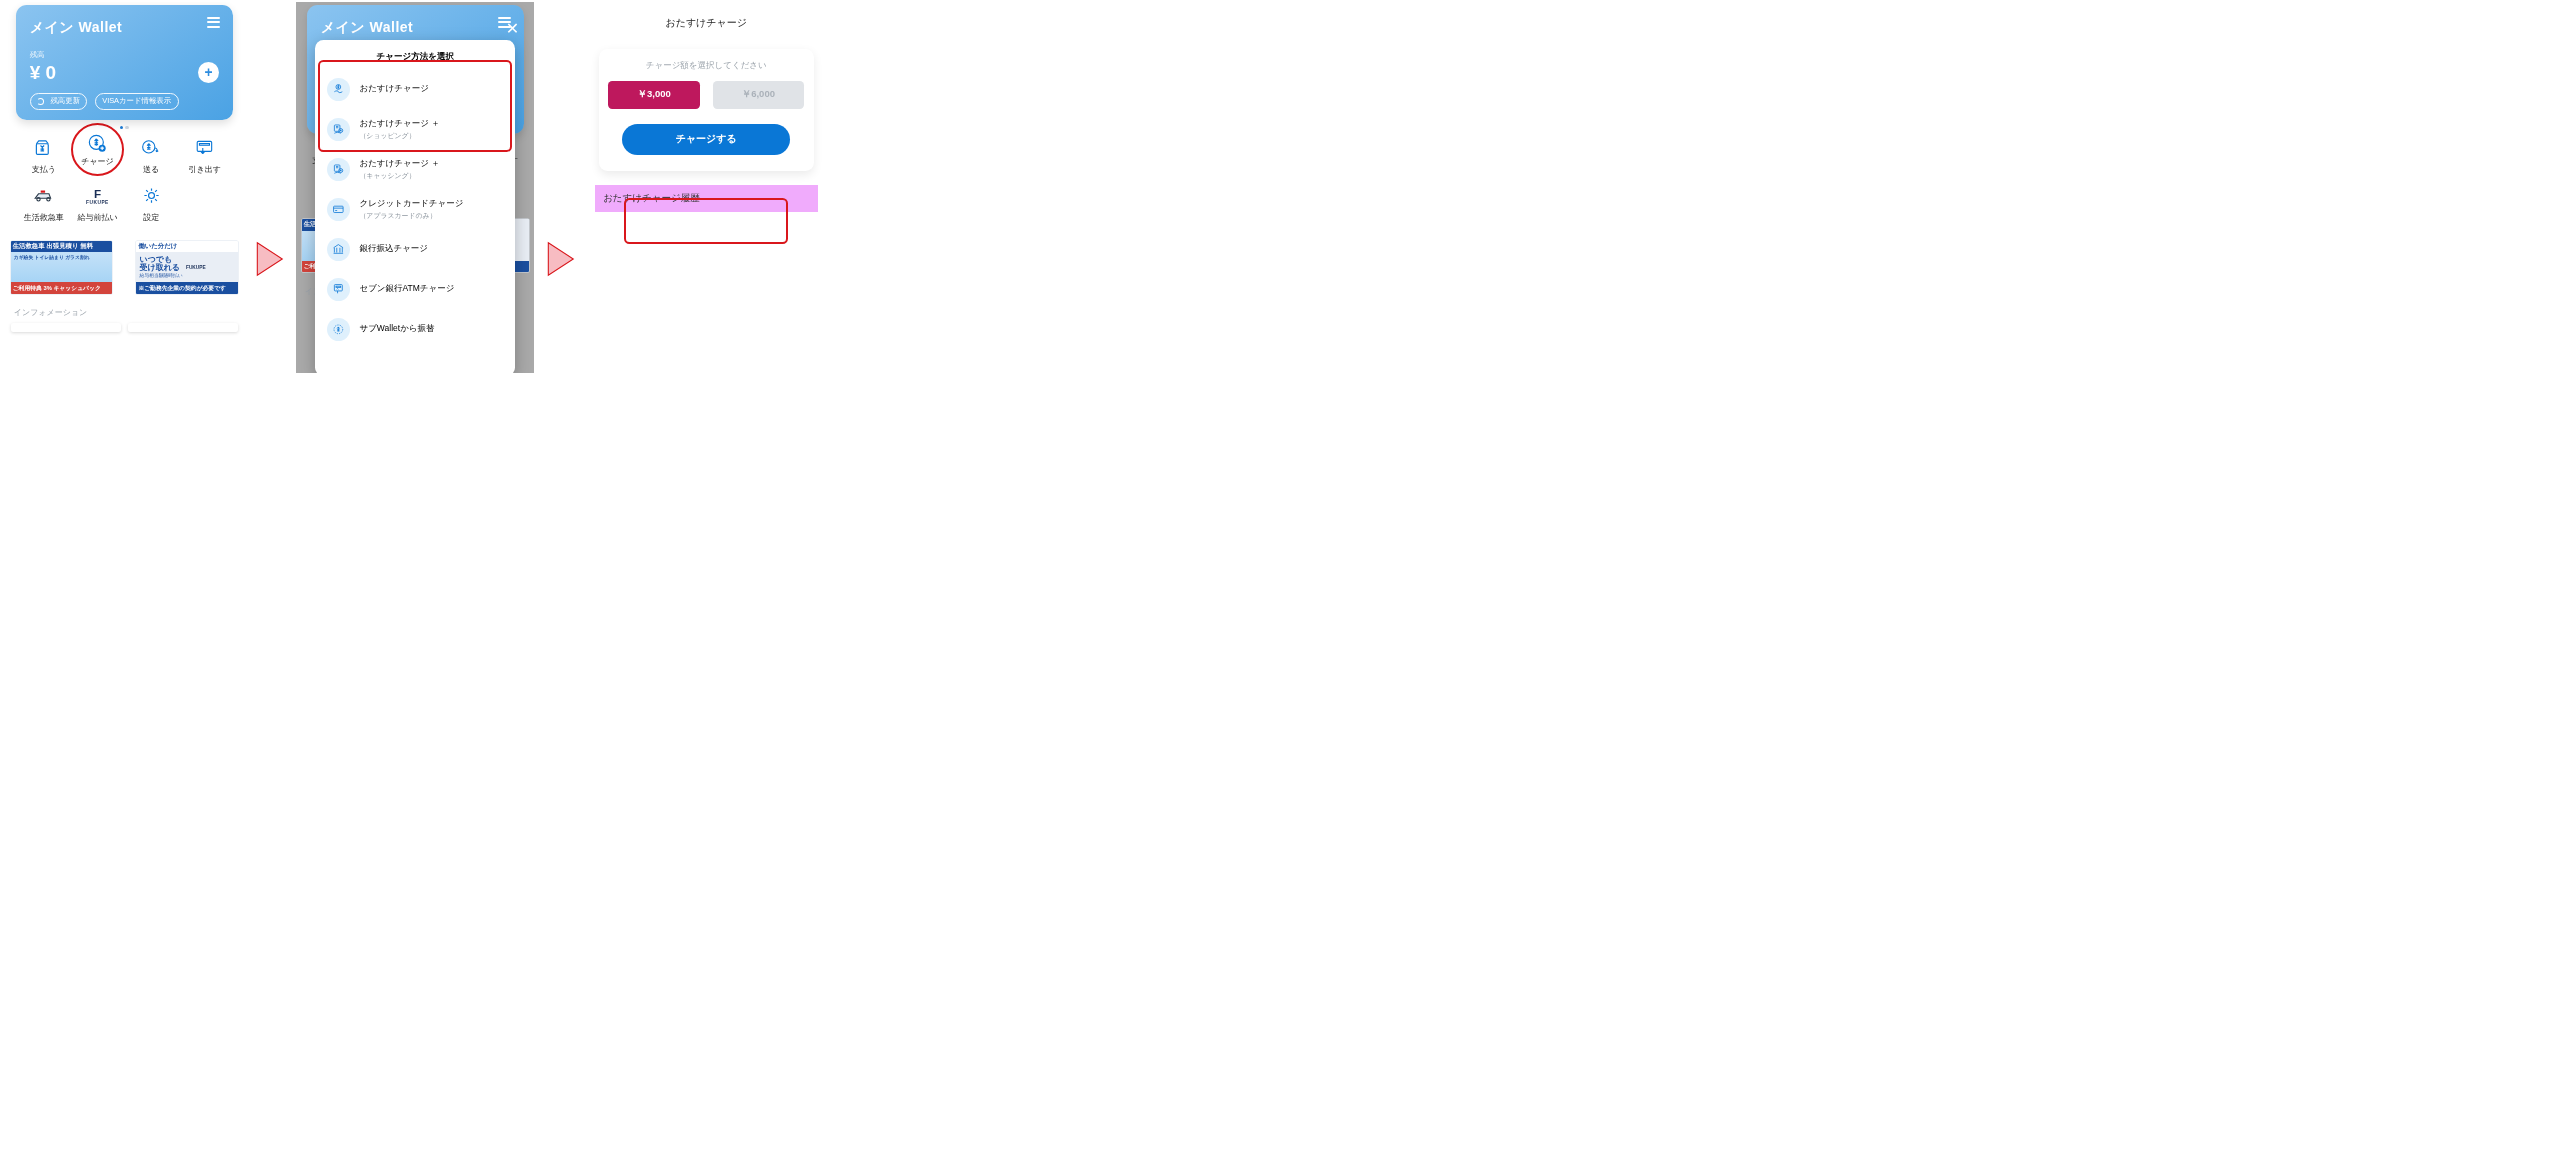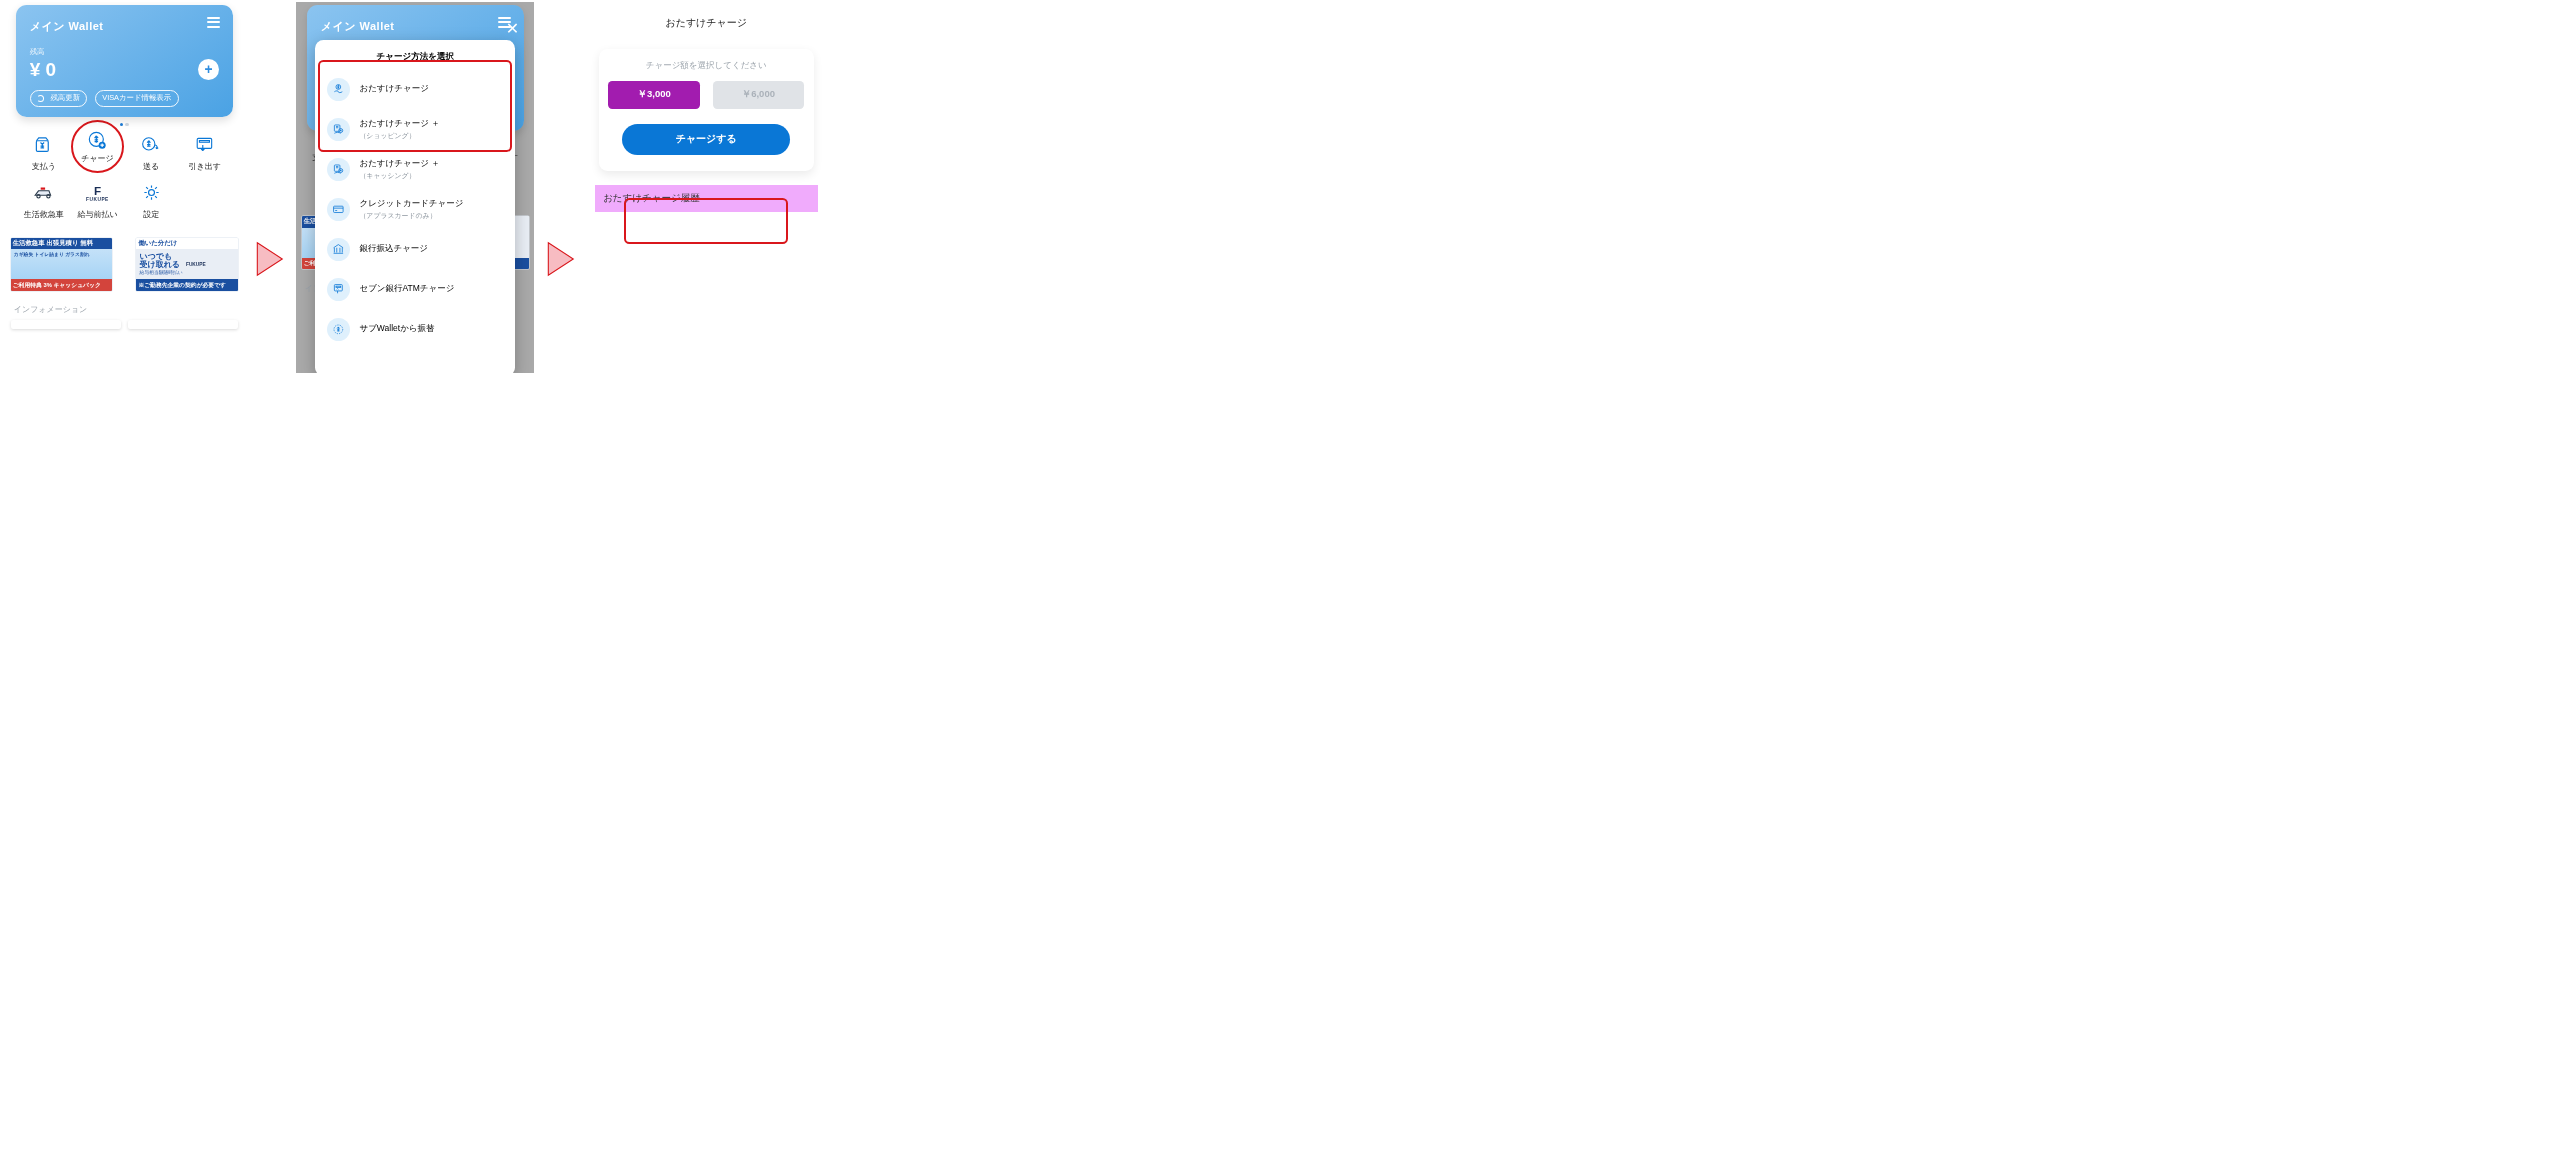--- a/index.html
+++ b/index.html
@@ -11,21 +11,21 @@
     margin: 3.2px 10.6px 0;
     border-radius: 10.6px;
     padding: 13.8px 13.8px 10.6px;
     color: #fff;
     position: relative;
     background: linear-gradient(145deg, #8bc4f0 0%, #4aa2e4 100%);
     box-shadow: 0 3.2px 8.5px rgba(0,0,0,.12);
   }
   .wallet-card .hamburger { position: absolute; top: 11.7px; right: 12.7px; width: 12.7px; height: 10.6px; display:flex; flex-direction:column; justify-content:space-between;}
   .wallet-card .hamburger span{ height:1.6px; background:#fff; border-radius:1.1px;}
-  .wallet-card h2 { font-size: 11px; font-weight: 700; letter-spacing: 0.5px; }
+  .wallet-card h2 { font-size: 14px; font-weight: 700; letter-spacing: 0.5px; }
   .wallet-card .bal-label { font-size: 7.4px; margin-top: 12.7px; opacity: .9; }
   .wallet-card .bal-row { display: flex; align-items: center; gap: 8.5px; margin-top: 2.1px; }
   .wallet-card .balance { font-size: 19px; font-weight: 700; }
   .wallet-card .plus-circle {
     margin-left: auto;
     width: 21px; height: 21px; border-radius: 50%; background: #fff;
     color: #2f8ddf; display:flex; align-items:center; justify-content:center; font-size:13.8px; font-weight:700;
   }
   .wallet-card .chip-row { display: flex; align-items: center; gap: 7.4px; margin-top: 9.5px; }
   .wallet-card .chip {
@@ -86,21 +86,21 @@
   .grad-card{margin:0 7.4px;border-radius:9.5px 9.5px 0 0;
              background:linear-gradient(180deg,#36a5f4 0%, #8ed0ff 60%, #e8f5ff 100%);
              padding:11.7px 10.6px 0;color:#fff;text-align:center;}
   .grad-card .avail-lbl{font-size:9px;}
   .grad-card .avail-amt{font-size:19px;font-weight:700;margin-top:3.2px;}
   .inner-card{background:#fff;border-radius:8.5px;margin:10.6px 11.7px 0;padding:10.6px 9.5px 16px;
               box-shadow:0 3.2px 9.5px rgba(0,0,0,.08);}
   .inner-card .prompt{color:#9ba3ab;text-align:center;font-size:8.5px;}
   .amt-grid{display:flex;gap:12.7px;margin-top:9.5px;}
   .amt-grid .opt{flex:1;border-radius:4.2px;text-align:center;padding:7.4px 0;font-size:9.5px;font-weight:600;}
-  .amt-grid .opt.sel{background:#a21caf;color:#fff;}
+  .amt-grid .opt.sel{background:#be185d;color:#fff;}
   .amt-grid .opt.dis{background:#e0e3e7;color:#aab1b9;}
   .charge-btn{margin:15px auto 0;width:86%;background:#0a77d6;color:#fff;border-radius:529px;
               text-align:center;padding:8.5px 0;font-size:10px;font-weight:600;}
   .rb-btn{left:37px;right:37px;top:196px;height:46px;}
 
   .hist{margin:13.8px 7.4px 0;background:#f0abfc;padding:7.4px 8.5px;font-size:9.5px;color:#333;}
 
   
   .arrow{width:27.6px;height:38px;align-self:center;margin-top:143px;position:relative;}
   .arrow svg{width:100%;height:100%;}

